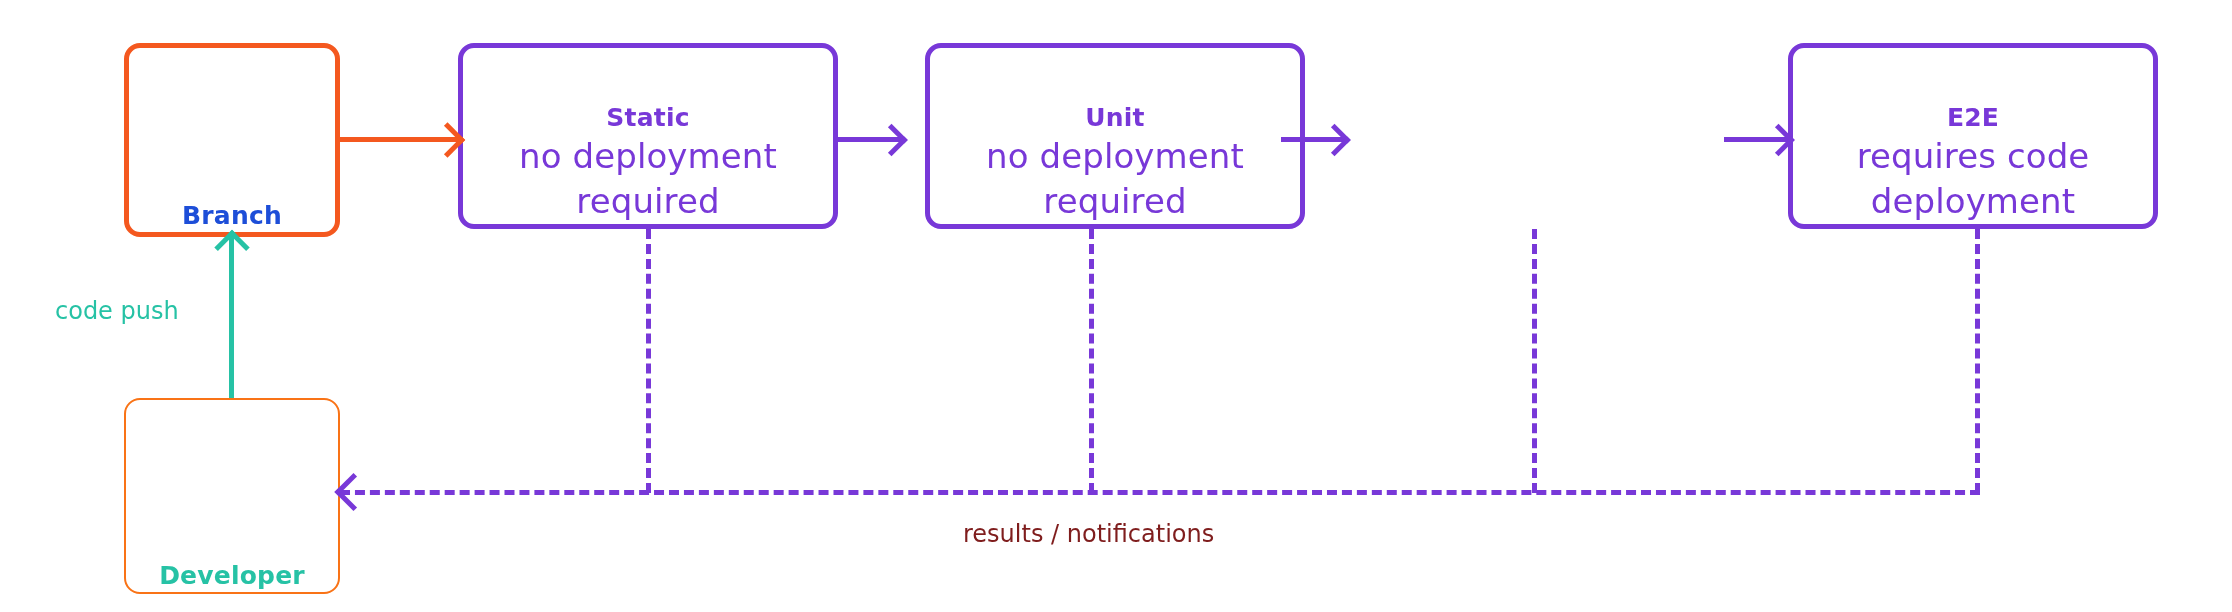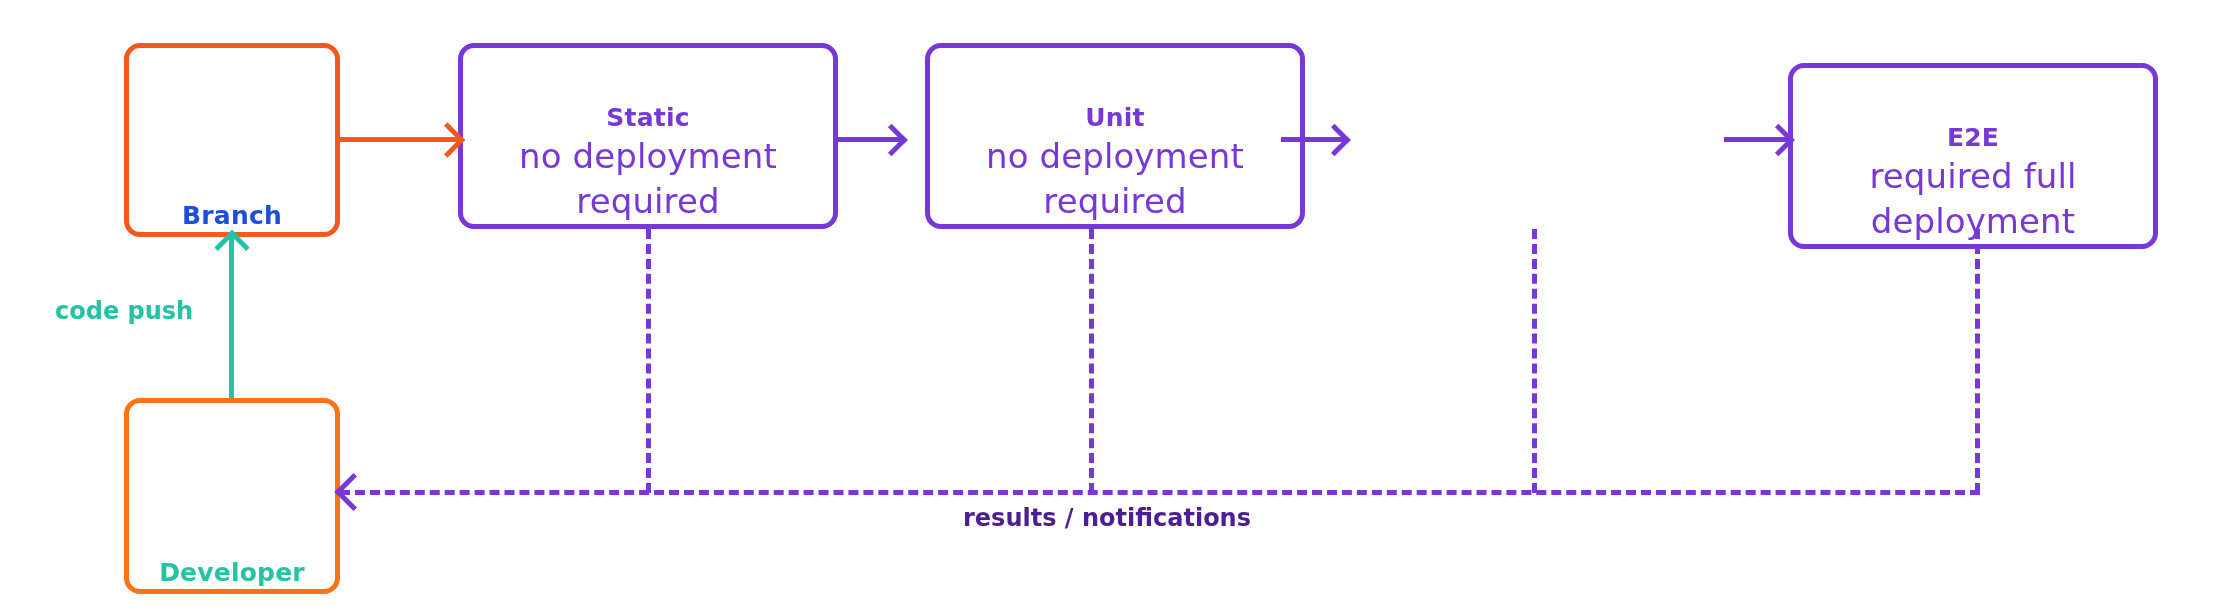--- a/index.html
+++ b/index.html
@@ -49,35 +49,35 @@
     border: 5px solid #f4581f;
     color: #1d4ed8;
   }
 
   
   #node-developer {
     left: 124px;
     top: 398px;
     width: 216px;
     height: 196px;
-    border: 5px solid #f97316;
+    border: 2px solid #f97316;
     color: #26c2a5;
   }
 
   
   .stage {
     top: 43px;
     height: 186px;
     border: 5px solid #7838d8;
     color: #7838d8;
   }
   #node-static      { left: 458px;  width: 380px; }
   #node-unit        { left: 901px;  width: 380px; margin-left: 24px; }
   #node-integration { left: 1344px; width: 380px; }
-  #node-e2e         { left: 1788px; width: 370px; margin-top: 20px; }
+  #node-e2e         { left: 1788px; width: 370px; }
 
   
   .conn { position: absolute; }
 
   .hline {
     height: 5px;
     border-radius: 0;
   }
 
   
@@ -126,31 +126,30 @@
     height: 20px;
     border-top: 5px solid #26c2a5;
     border-left: 5px solid #26c2a5;
     transform: translateX(-50%) rotate(45deg);
   }
 
   .edge-label {
     position: absolute;
     font-size: 24px;
     white-space: nowrap;
-    font-weight: bold;
   }
   #label-code-push {
     left: 55px;
     top: 297px;
     color: #26c2a5;
   }
   #label-results {
     left: 963px;
-    top: 504px;
-    color: #4c1d95;
+    top: 520px;
+    color: #7f1d1d;
   }
 
   
   .dashed-v {
     width: 0;
     border-left: 5px dashed #7838d8;
     top: 229px;
     height: 264px;
   }
   #dash-static      { left: 646px;  }
@@ -197,21 +196,21 @@
 
   <div class="node stage" id="node-unit">
     <div class="title">Unit</div>
     <div class="sub">no deployment</div>
     <div class="sub">required</div>
   </div>
 
 
   <div class="node stage" id="node-e2e">
     <div class="title">E2E</div>
-    <div class="sub">required full</div>
+    <div class="sub">requires code</div>
     <div class="sub">deployment</div>
   </div>
 
   <div class="conn hline" id="arrow-branch-static">
     <span class="head"></span>
   </div>
 
   <div class="conn hline stage-arrow" id="arrow-static-unit">
     <span class="head"></span>
   </div>

